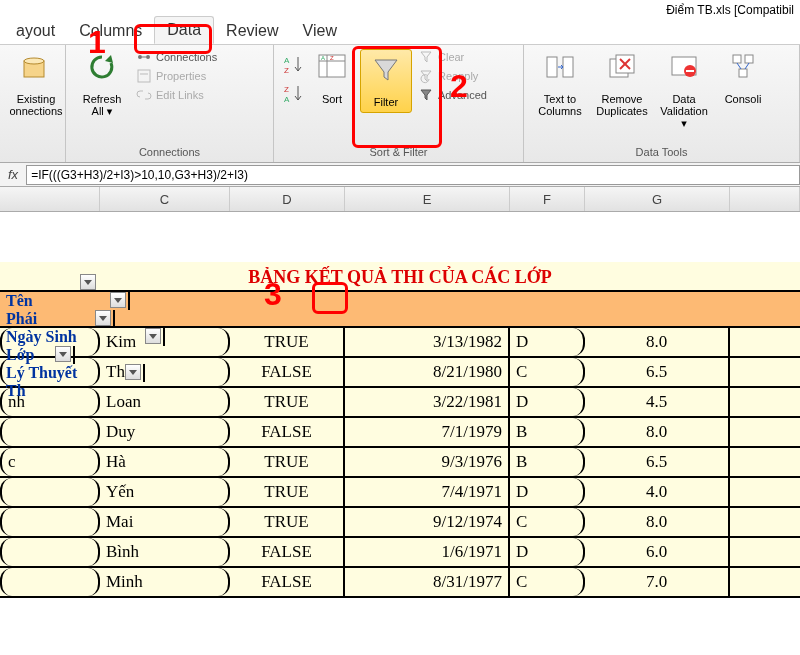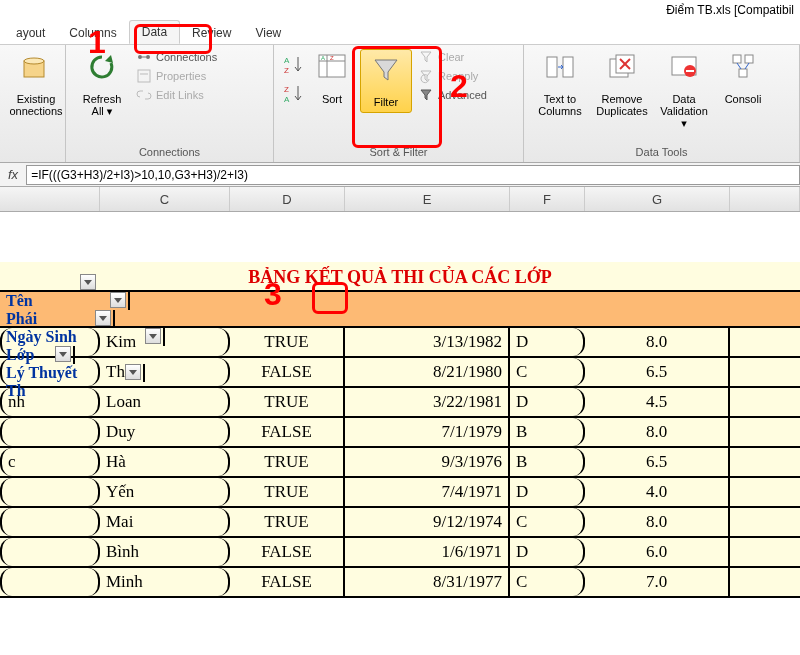--- a/index.html
+++ b/index.html
@@ -1,19 +1,19 @@
 <!DOCTYPE html>
 <html><head>
 <meta charset="utf-8">
 <style>
 * { box-sizing: border-box; margin: 0; padding: 0; }
 body { font-family: "Segoe UI", Tahoma, sans-serif; font-size: 12px; background: #fff; width: 800px; height: 655px; overflow: hidden; position: relative; }
 .titlebar { height: 20px; background: #fff; text-align: right; padding-right: 6px; font-size: 12px; line-height: 20px; }
 .tabs { height: 25px; display: flex; align-items: flex-end; padding-left: 4px; border-bottom: 1px solid #ccc; gap: 0; }
-.tab { padding: 4px 12px; font-size: 12px; cursor: pointer; color: #333; }
+.tab { padding: 4px 12px; font-size: 16px; cursor: pointer; color: #333; }
 .tab.active { border: 1px solid #ccc; border-bottom: 1px solid #f5f5f5; background: #f5f5f5; border-radius: 3px 3px 0 0; }
 .ribbon { height: 118px; background: linear-gradient(#f8f8f8, #e8e8e8); display: flex; border-bottom: 1px solid #aaa; }
 .group { border-right: 1px solid #c5c5c5; padding: 4px 8px 2px 8px; display: flex; flex-direction: column; height: 100%; }
 .group-body { flex: 1; display: flex; align-items: flex-start; gap: 6px; }
 .group-label { text-align: center; font-size: 11px; color: #555; padding: 2px 0; }
 .big-btn { display: flex; flex-direction: column; align-items: center; justify-content: flex-start; width: 56px; padding: 2px; cursor: pointer; text-align: center; gap: 10px; font-size: 11px; }
 .big-btn .icon { width: 32px; height: 32px; display: flex; align-items: center; justify-content: center; }
 .small-stack { display: flex; flex-direction: column; gap: 3px; font-size: 11px; color: #555; }
 .small-item { display: flex; align-items: center; gap: 4px; cursor: pointer; }
 .small-item .mini-icon { width: 16px; height: 16px; display: inline-flex; align-items: center; justify-content: center; }

